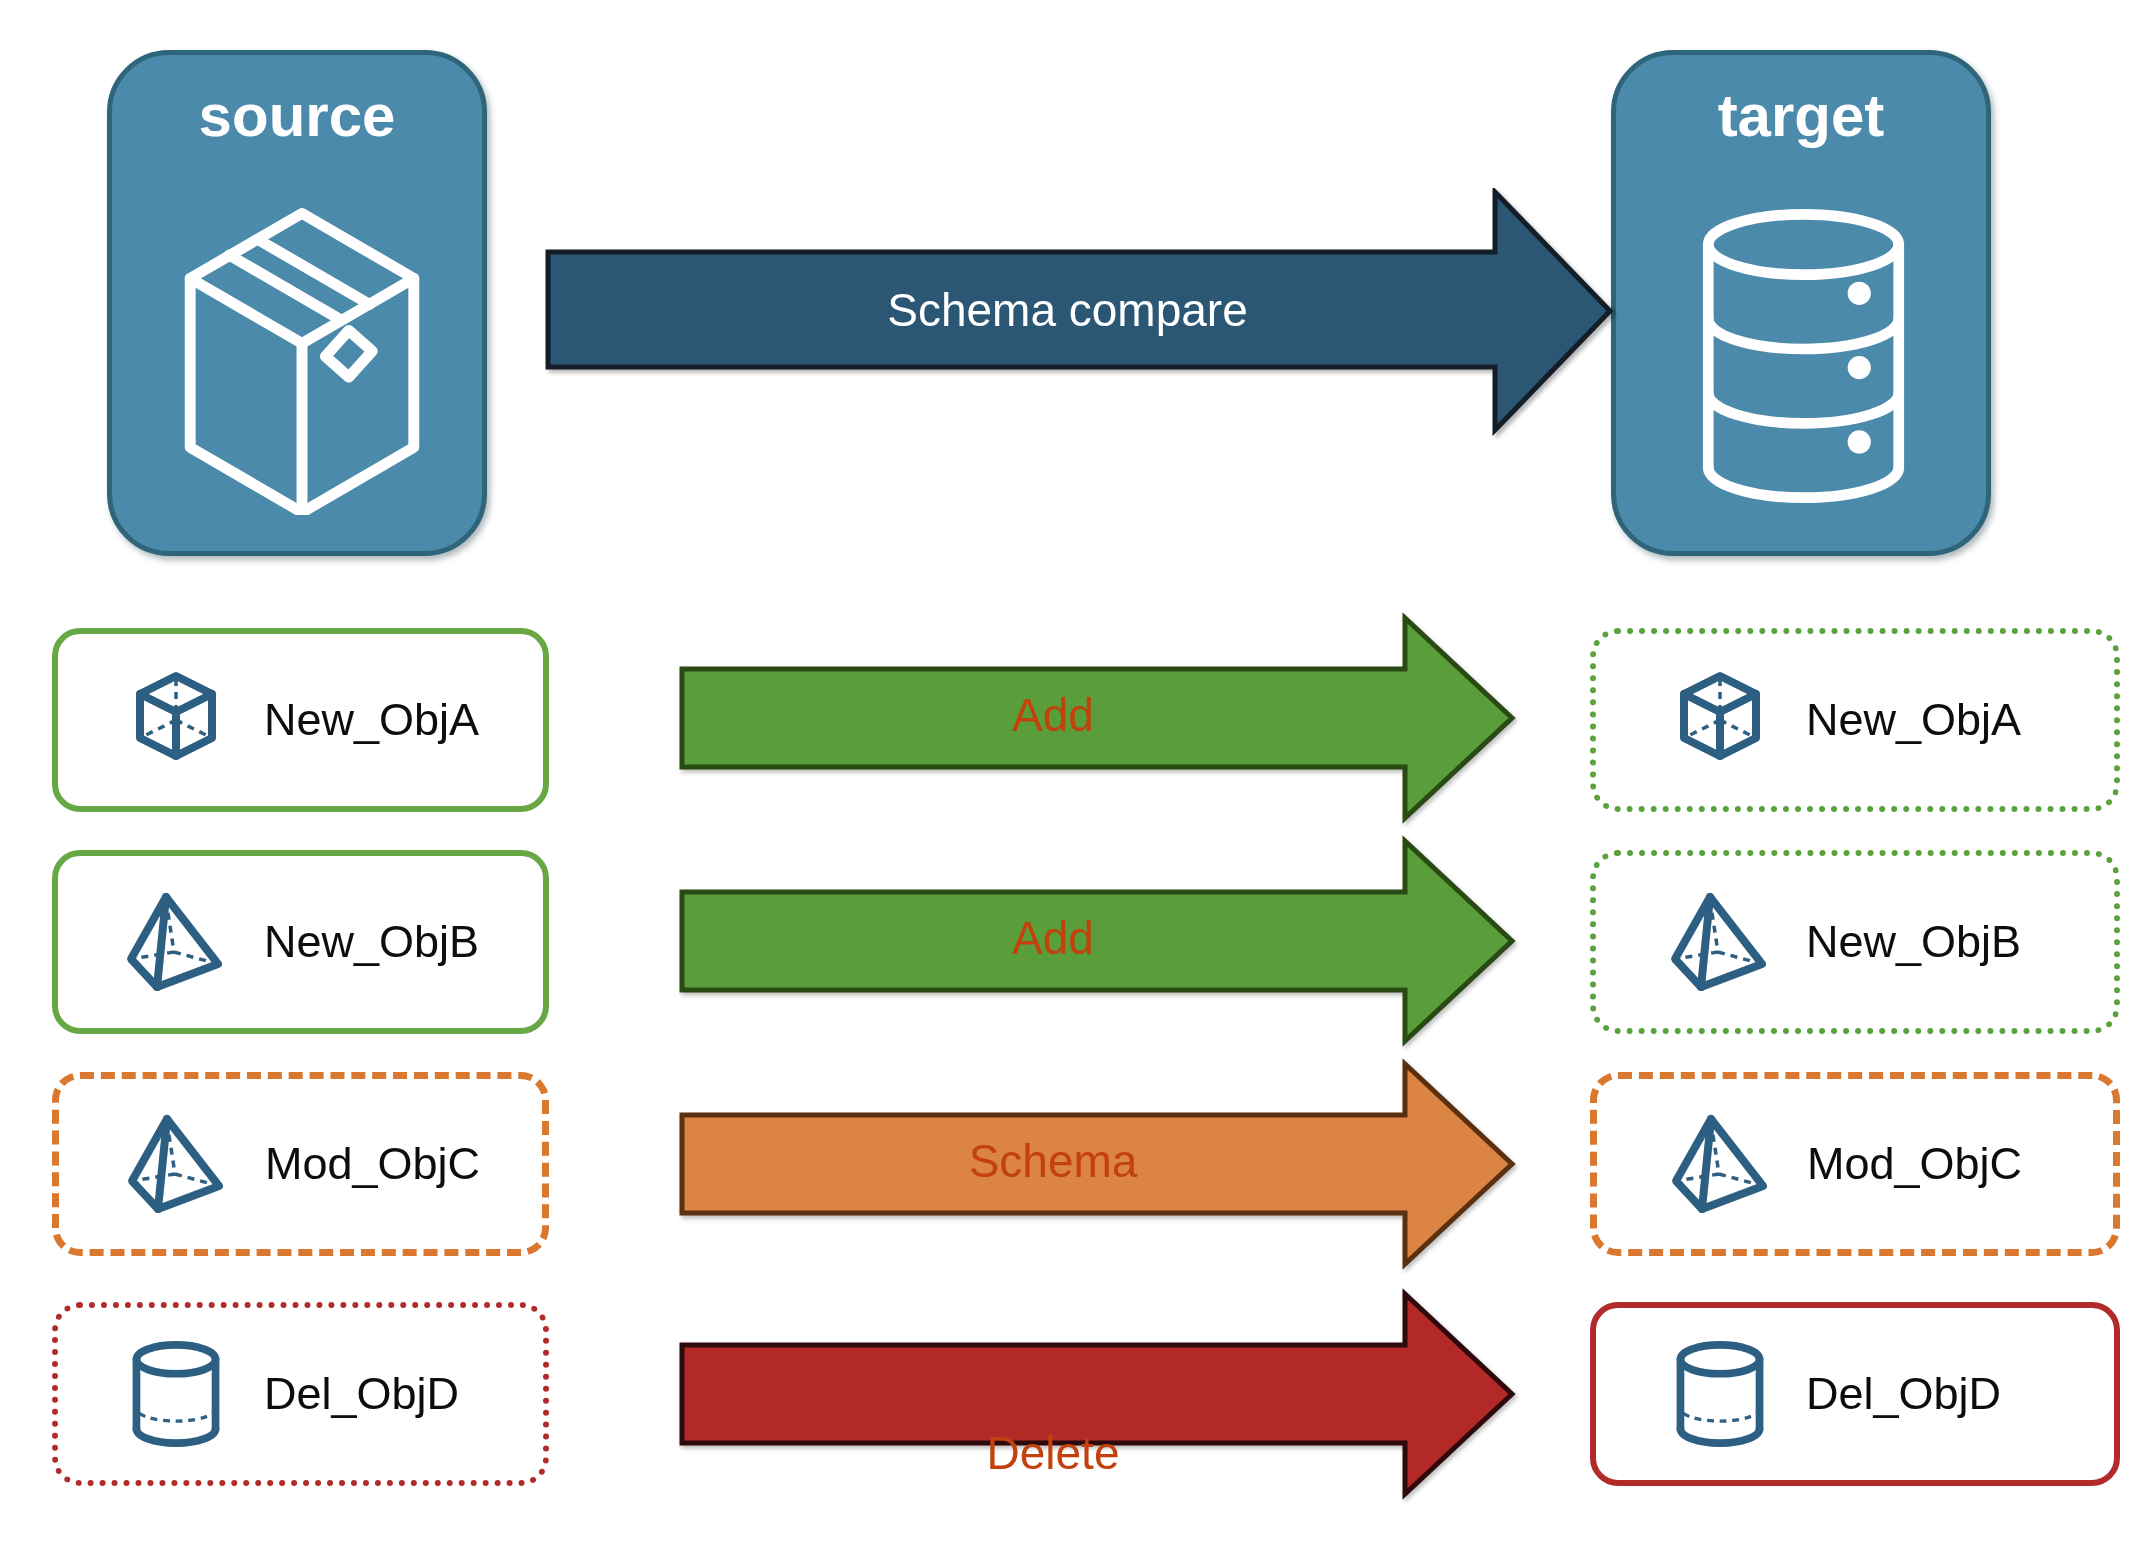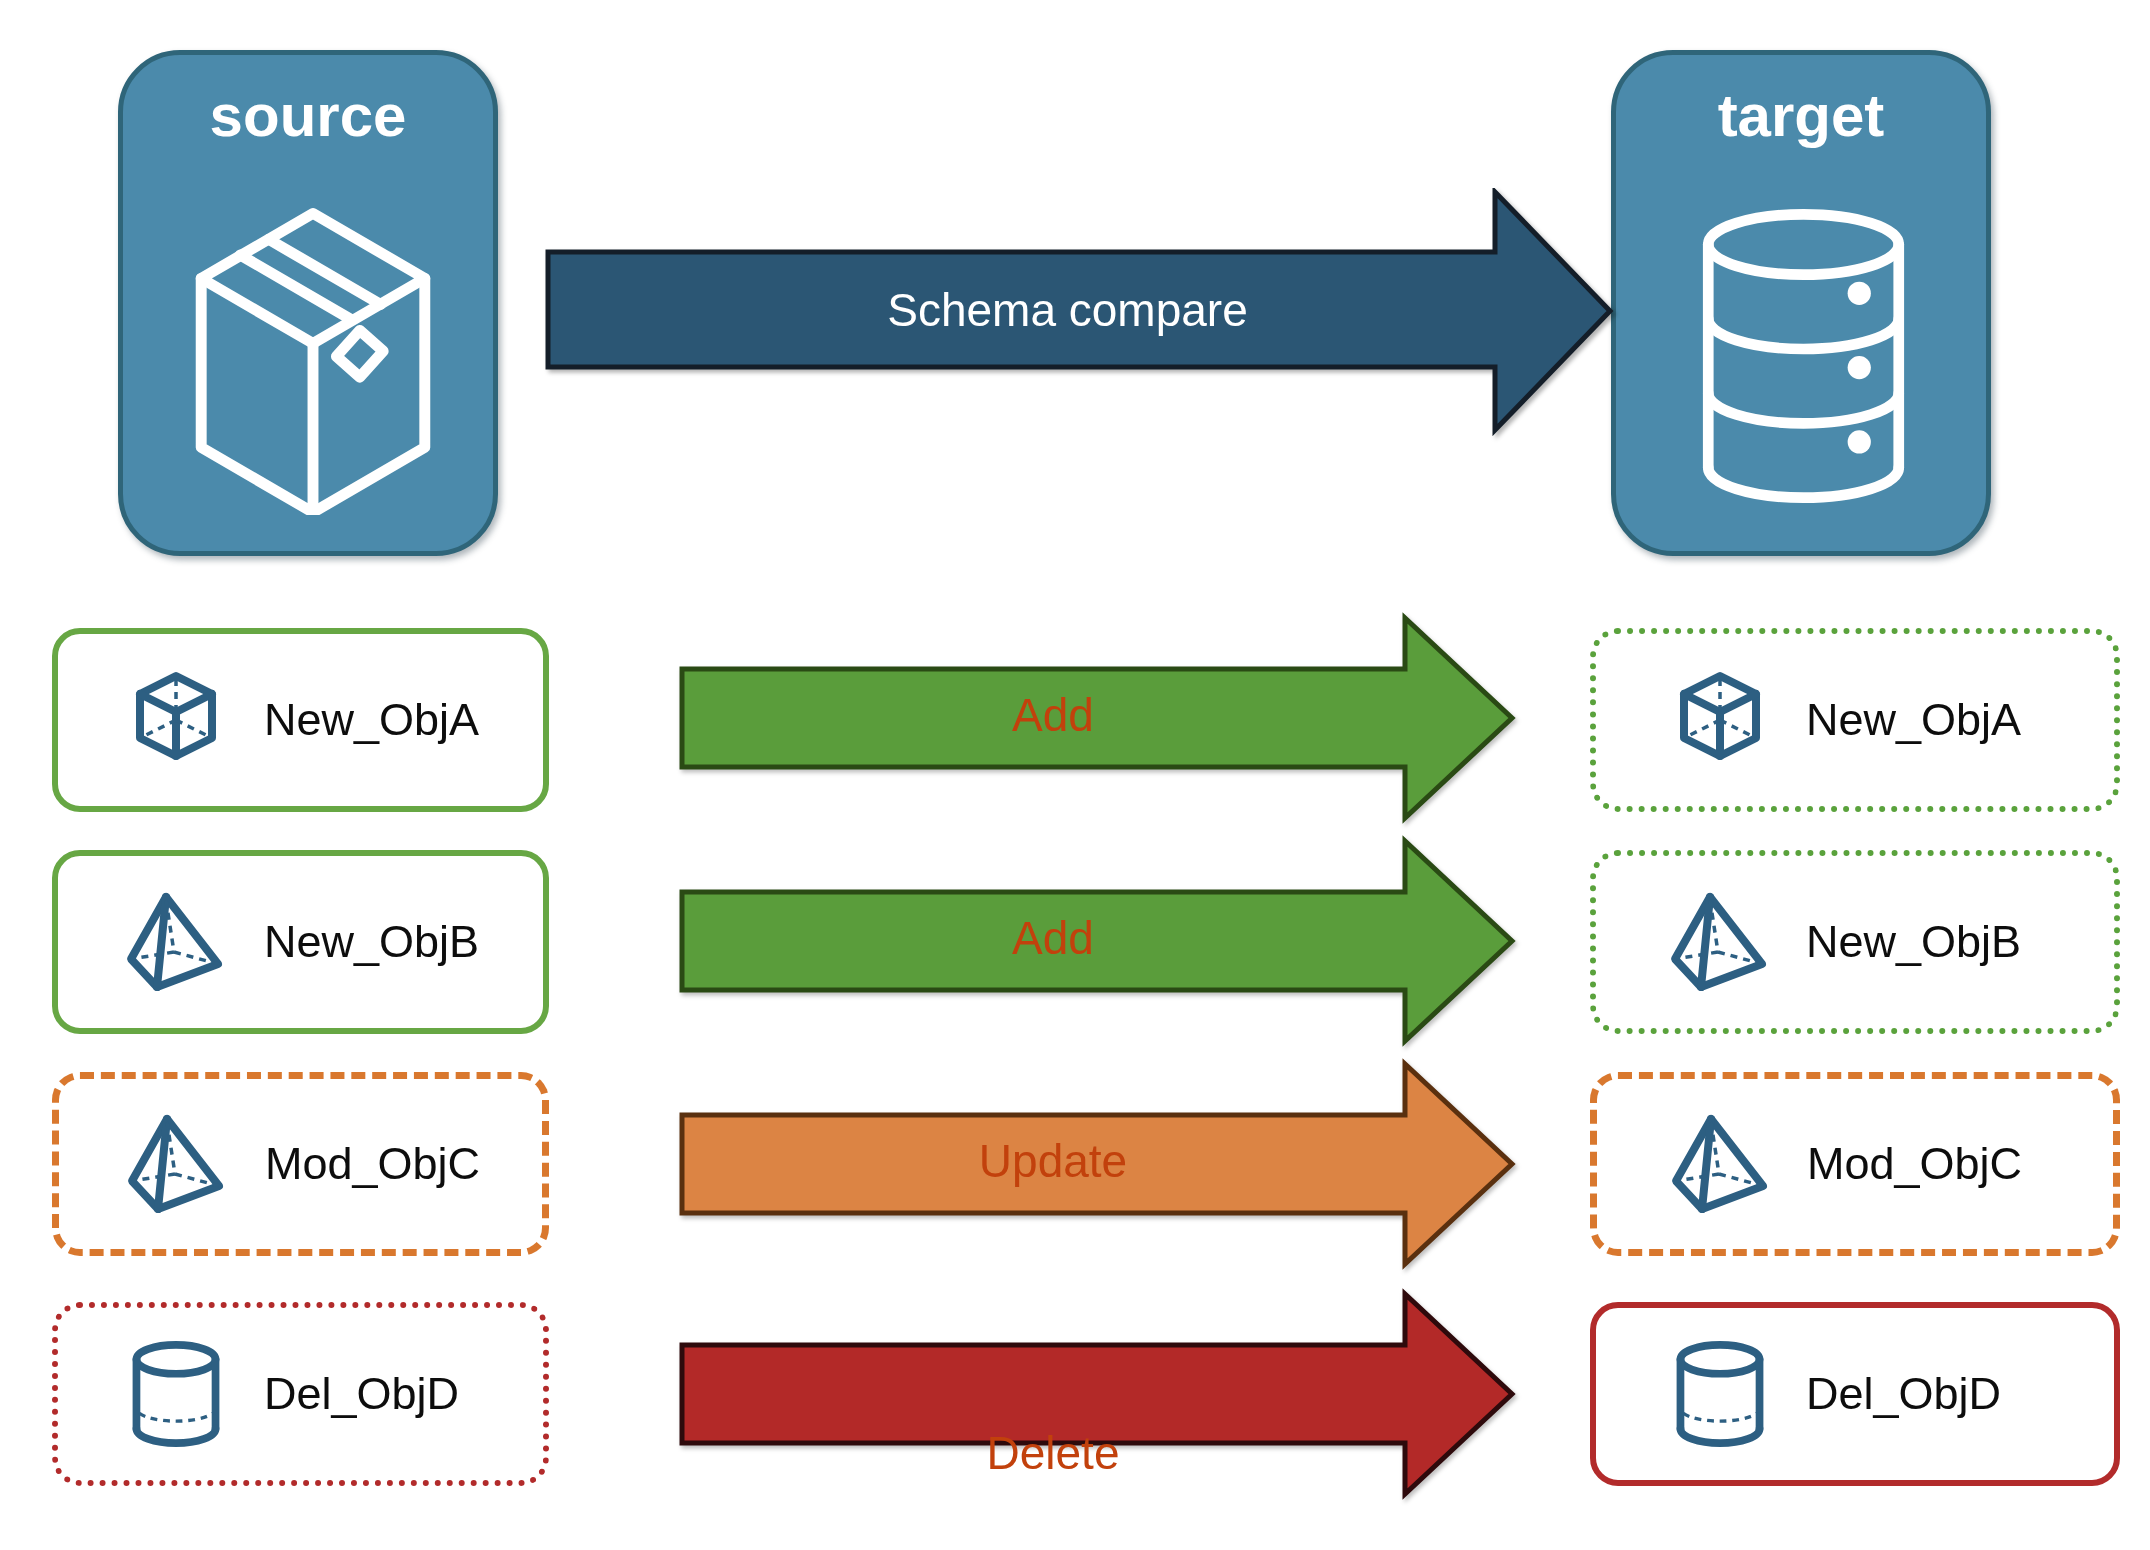--- a/index.html
+++ b/index.html
@@ -123,21 +123,21 @@
       </g>
       <g fill="#ffffff" stroke="none">
         <circle cx="74" cy="38" r="5"></circle>
         <circle cx="74" cy="70" r="5"></circle>
         <circle cx="74" cy="102" r="5"></circle>
       </g>
     </symbol>
   </defs>
 </svg>
 
-<div class="node" style="left:118px;top:50px;">
+<div class="node" style="left:107px;top:50px;">
   <div class="node-title">source</div>
   <svg class="node-icon" style="left:50px;top:148px;" width="280" height="312">
       <use href="#sym-package"></use>
     </svg>
 </div>
 
 <div class="node" style="left:1611px;top:50px;">
   <div class="node-title">target</div>
   <svg class="node-icon" style="left:70px;top:150px;" width="235" height="302">
       <use href="#sym-database"></use>
@@ -185,21 +185,21 @@
 
 <div class="obj-box left-side b-dashed-orange" style="top:1072px;">
   <svg class="obj-icon">
       <use href="#sym-pyramid"></use>
     </svg>
   <div class="obj-label">Mod_ObjC</div>
 </div>
 <svg class="row-arrow orange" style="top:1058px;" width="840" height="212" viewBox="0 0 840 212">
   <polygon points="4,57 727,57 727,6 834,106 727,206 727,155 4,155"></polygon>
 </svg>
-<div class="row-arrow-label" style="top:1114px;">Update</div>
+<div class="row-arrow-label" style="top:1114px;">Schema</div>
 <div class="obj-box right-side b-dashed-orange" style="top:1072px;">
   <svg class="obj-icon">
       <use href="#sym-pyramid"></use>
     </svg>
   <div class="obj-label">Mod_ObjC</div>
 </div>
 
 <div class="obj-box left-side b-dotted-red" style="top:1302px;">
   <svg class="obj-icon" style="height:108px;">
       <use href="#sym-cylinder"></use>

